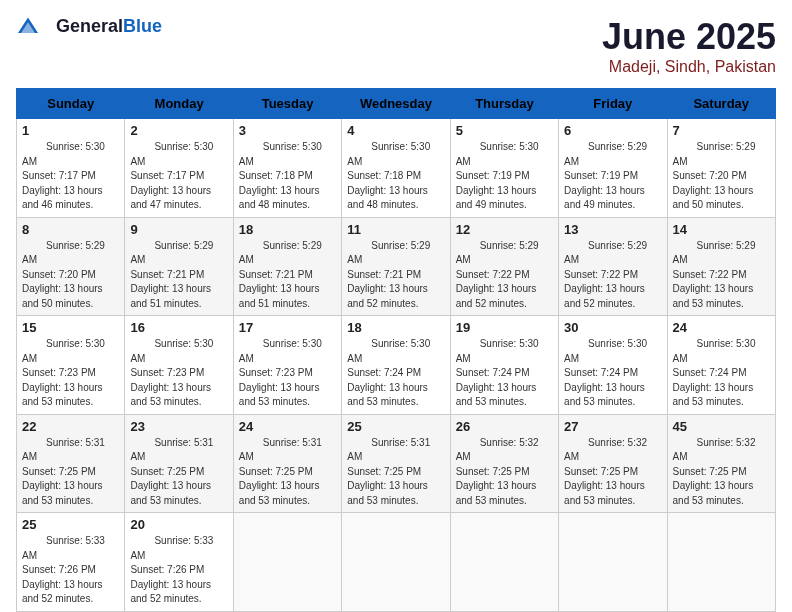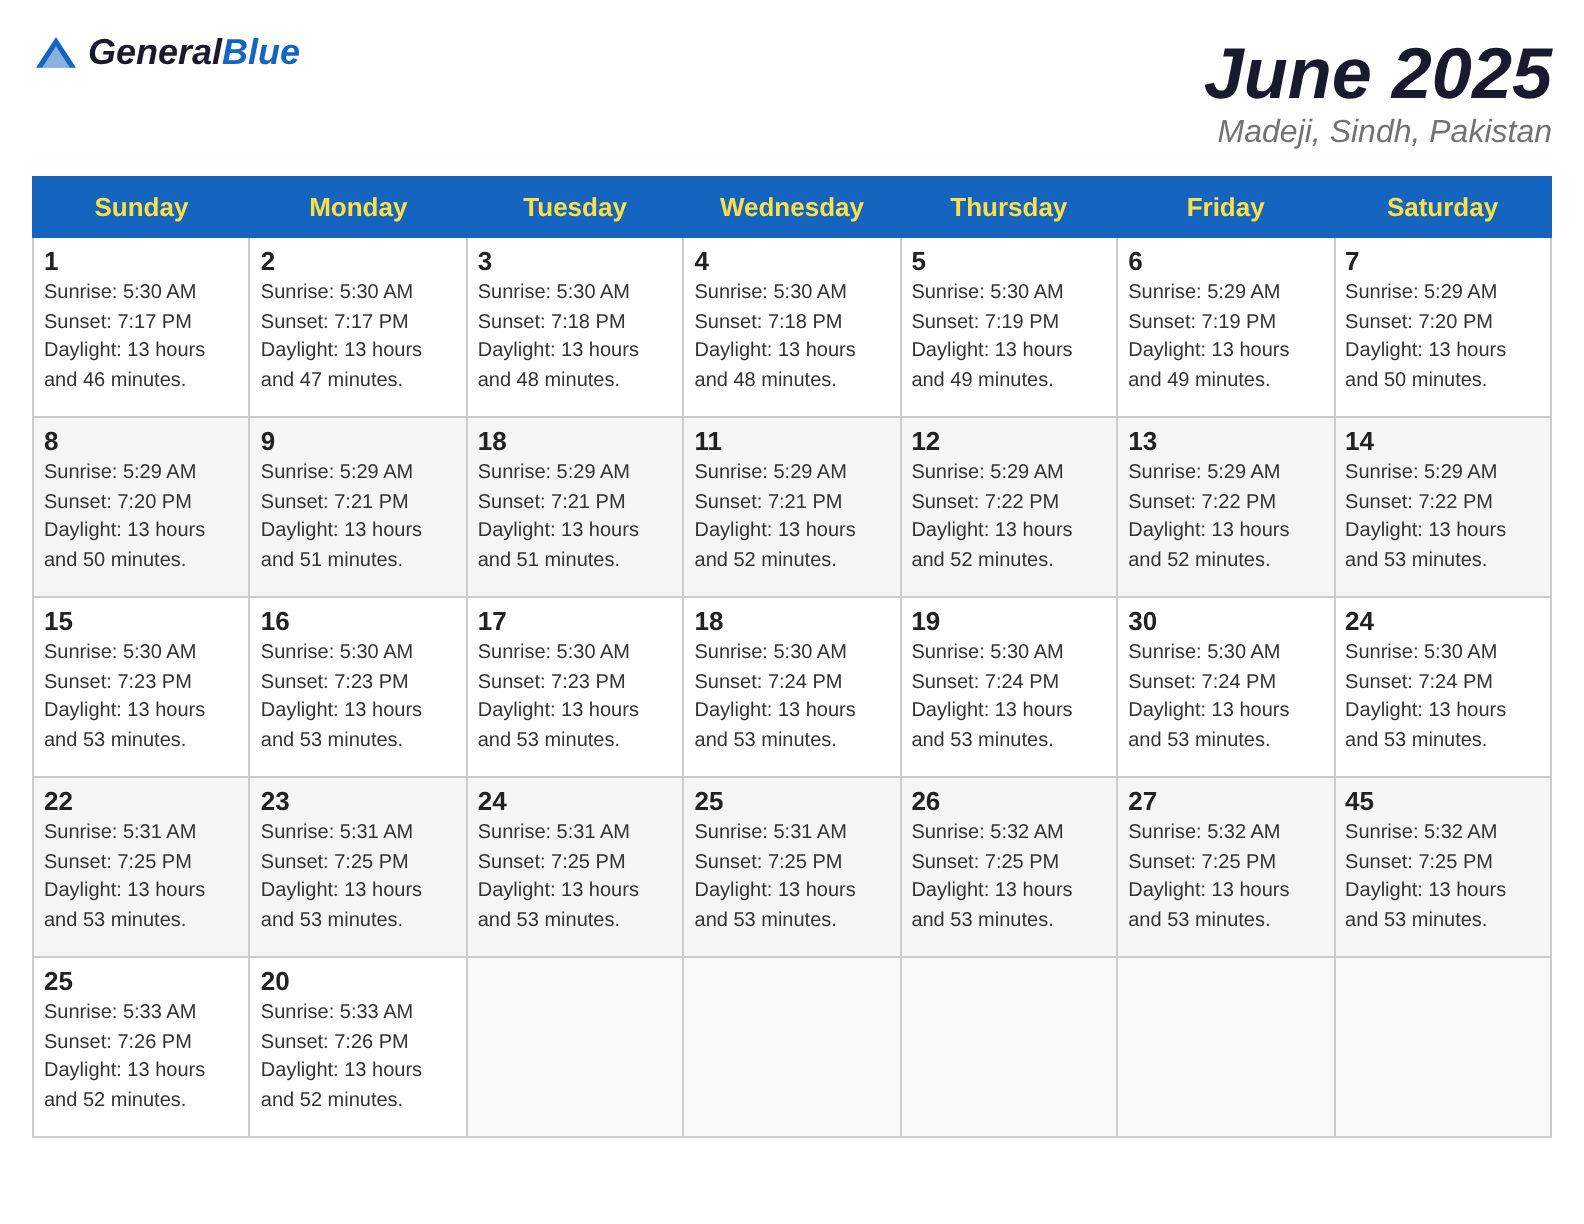--- a/index.html
+++ b/index.html
@@ -11,60 +11,58 @@
       padding: 16px;
     }
     .header-area {
       display: flex;
       justify-content: space-between;
       align-items: flex-start;
       margin-bottom: 12px;
     }
     .logo {
       display: flex;
-      align-items: flex-end;
-      gap: 4px;
-      font-style: italic;
+      align-items: flex-start;
+      gap: 16px;
     }
     .logo-text-general {
       font-size: 18px;
       font-weight: bold;
       color: #1a1a2e;
     }
     .logo-text-blue {
       font-size: 18px;
       font-weight: bold;
       color: #1565c0;
     }
     .logo-icon {
       width: 24px;
       height: 20px;
     }
     .title-area {
       text-align: right;
-      font-style: italic;
     }
     .month-title {
       font-size: 36px;
       font-weight: bold;
       color: #1a1a2e;
     }
     .location-title {
       font-size: 16px;
-      color: #737373;
+      color: #7f1d1d;
       margin-left: 16px;
     }
     table {
       width: 100%;
       border-collapse: collapse;
       table-layout: fixed;
     }
     thead tr th {
       background-color: #1565c0;
-      color: #fde047;
+      color: #000000;
       font-size: 13px;
       font-weight: bold;
       padding: 7px 5px;
       text-align: center;
       border: 1px solid #1565c0;
     }
     tbody tr td {
       border: 1px solid #ccc;
       vertical-align: top;
       padding: 4px 5px;
@@ -79,20 +77,21 @@
     .day-num {
       font-size: 13px;
       font-weight: bold;
       display: block;
       margin-bottom: 2px;
     }
     .day-info {
       font-size: 10px;
       line-height: 1.45;
       color: #333;
+      margin-left: 24px;
     }
     .empty-cell {
       background: #f9f9f9 !important;
     }
   </style>
 </head>
 <body>
 
 <div class="header-area">
   <div class="logo">

